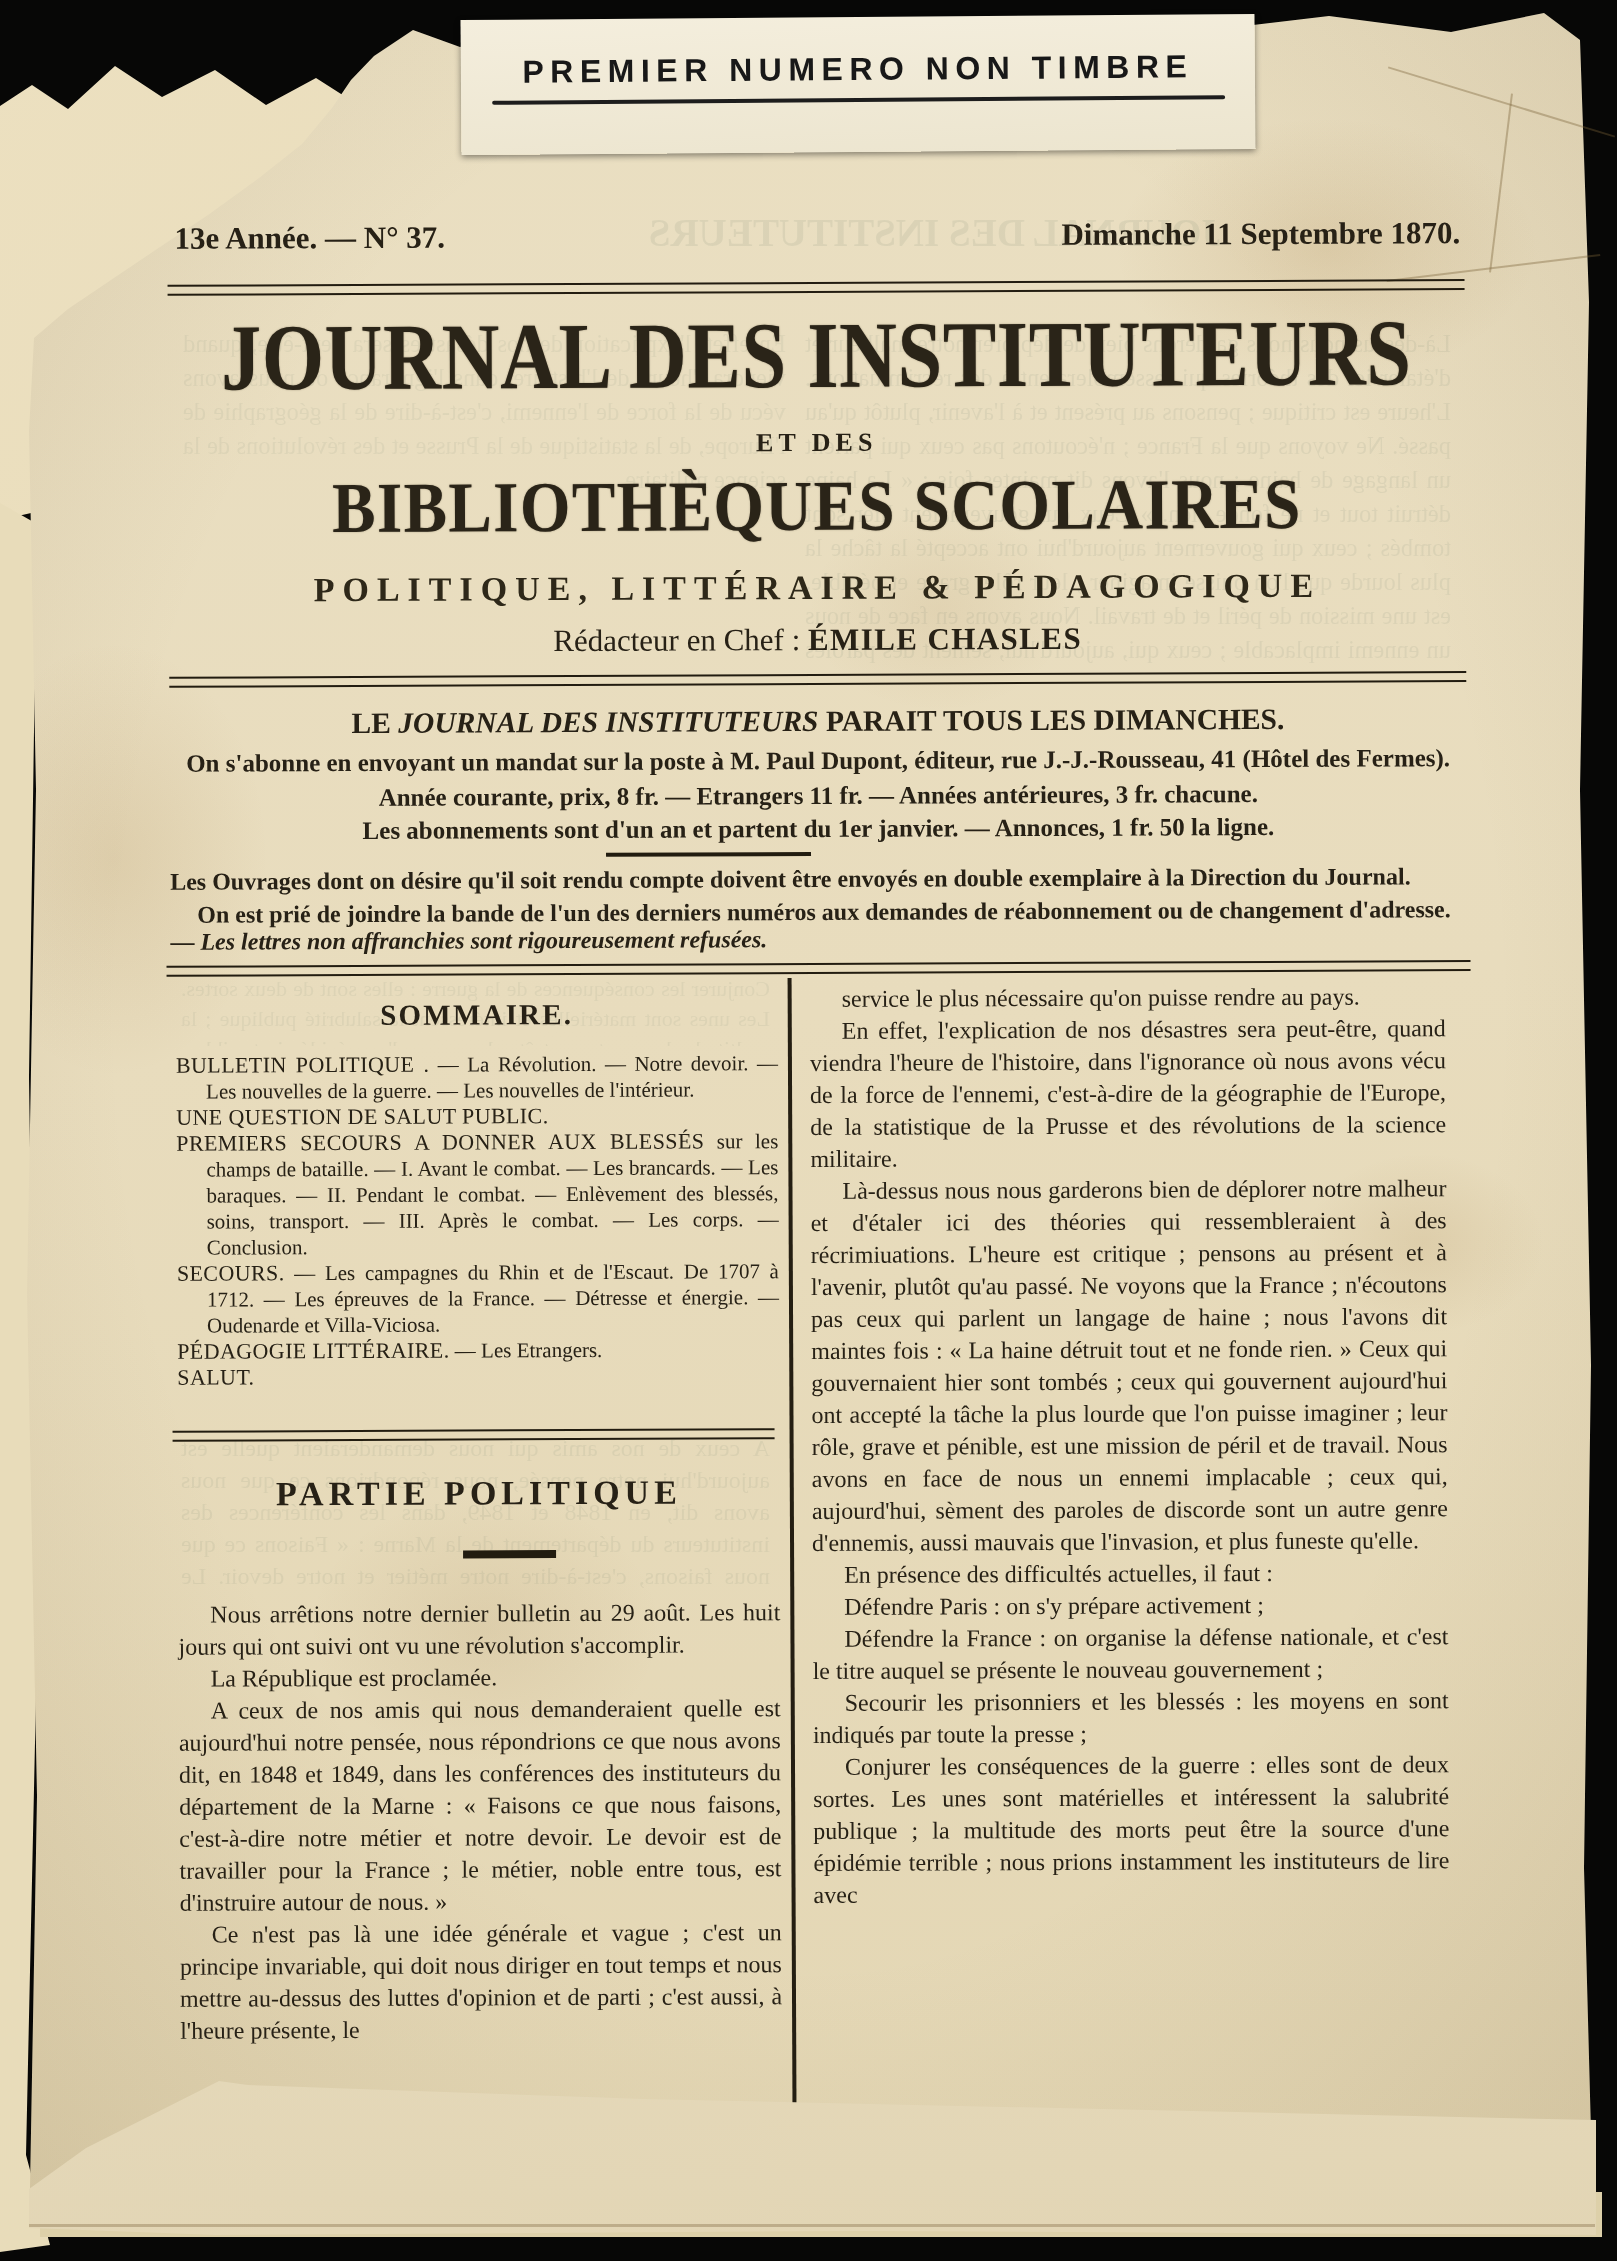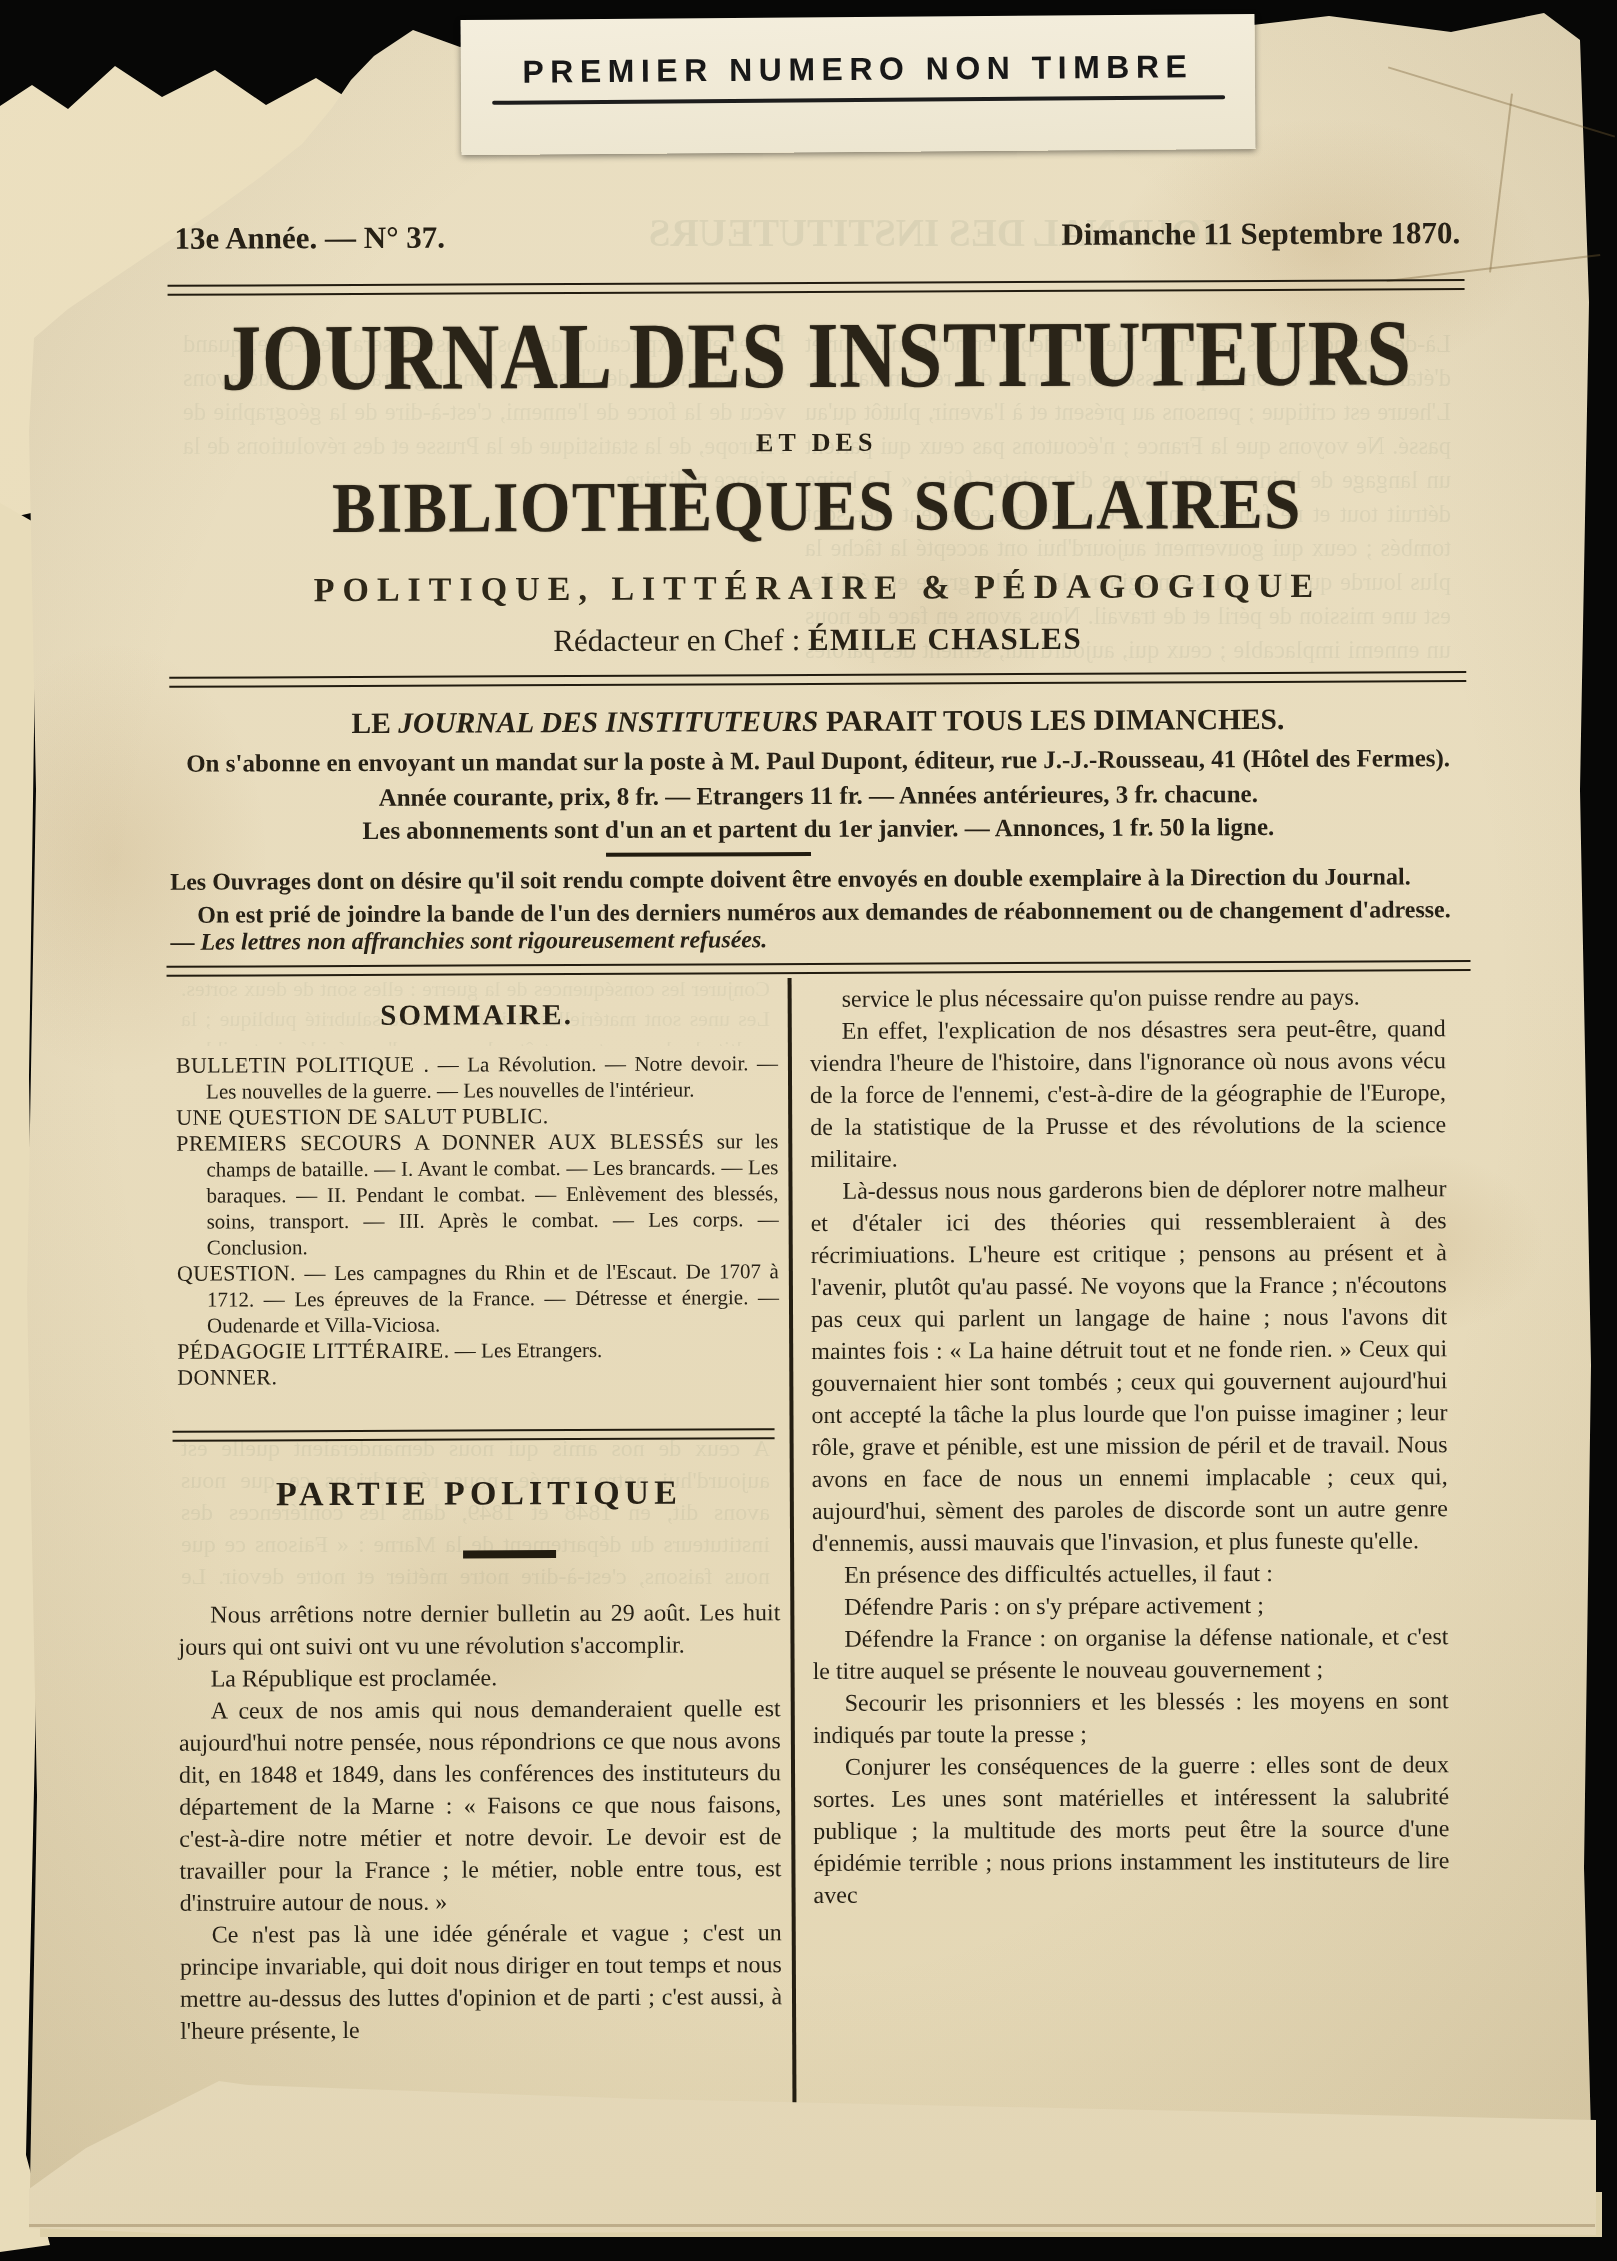--- a/index.html
+++ b/index.html
@@ -148,23 +148,23 @@
     <div class="abs" id="notice-1">Les Ouvrages dont on désire qu'il soit rendu compte doivent être envoyés en double exemplaire à la Direction du Journal.</div>
     <div class="abs" id="notice-2"><span>On est prié de joindre la bande de l'un des derniers numéros aux demandes de réabonnement ou de changement d'adresse. — </span><span class="it">Les lettres non affranchies sont rigoureusement refusées.</span></div>
     <div class="abs rule2" id="rule-cols"></div>
     <div class="abs" id="col-divider"></div>
 
     <div class="abs" id="sommaire-h">SOMMAIRE.</div>
     <div class="abs" id="toc">
       <p><span class="toc-lead">BULLETIN POLITIQUE .</span> <span>— La Révolution. — Notre devoir. — Les nouvelles de la guerre. — Les nouvelles de l'intérieur.</span></p>
       <p><span class="toc-lead">UNE QUESTION DE SALUT PUBLIC.</span> <span></span></p>
       <p><span class="toc-lead">PREMIERS SECOURS A DONNER AUX BLESSÉS</span> <span>sur les champs de bataille. — I. Avant le combat. — Les brancards. — Les baraques. — II. Pendant le combat. — Enlèvement des blessés, soins, transport. — III. Après le combat. — Les corps. — Conclusion.</span></p>
-      <p><span class="toc-lead">QUESTION.</span> <span>— Les campagnes du Rhin et de l'Escaut. De 1707 à 1712. — Les épreuves de la France. — Détresse et énergie. — Oudenarde et Villa-Viciosa.</span></p>
+      <p><span class="toc-lead">SECOURS.</span> <span>— Les campagnes du Rhin et de l'Escaut. De 1707 à 1712. — Les épreuves de la France. — Détresse et énergie. — Oudenarde et Villa-Viciosa.</span></p>
       <p><span class="toc-lead">PÉDAGOGIE LITTÉRAIRE.</span> <span>— Les Etrangers.</span></p>
-      <p><span class="toc-lead">DONNER.</span> <span></span></p>
+      <p><span class="toc-lead">SALUT.</span> <span></span></p>
     </div>
 
     <div class="abs rule2" id="rule-left"></div>
     <div class="abs" id="partie-h">PARTIE POLITIQUE</div>
     <div class="abs rule-bar" id="partie-bar"></div>
 
     <div class="abs body-col" id="left-col">
       <p>Nous arrêtions notre dernier bulletin au 29 août. Les huit jours qui ont suivi ont vu une révolution s'accomplir.</p>
       <p>La République est proclamée.</p>
       <p>A ceux de nos amis qui nous demanderaient quelle est aujourd'hui notre pensée, nous répondrions ce que nous avons dit, en 1848 et 1849, dans les conférences des instituteurs du département de la Marne : « Faisons ce que nous faisons, c'est-à-dire notre métier et notre devoir. Le devoir est de travailler pour la France ; le métier, noble entre tous, est d'instruire autour de nous. »</p>

